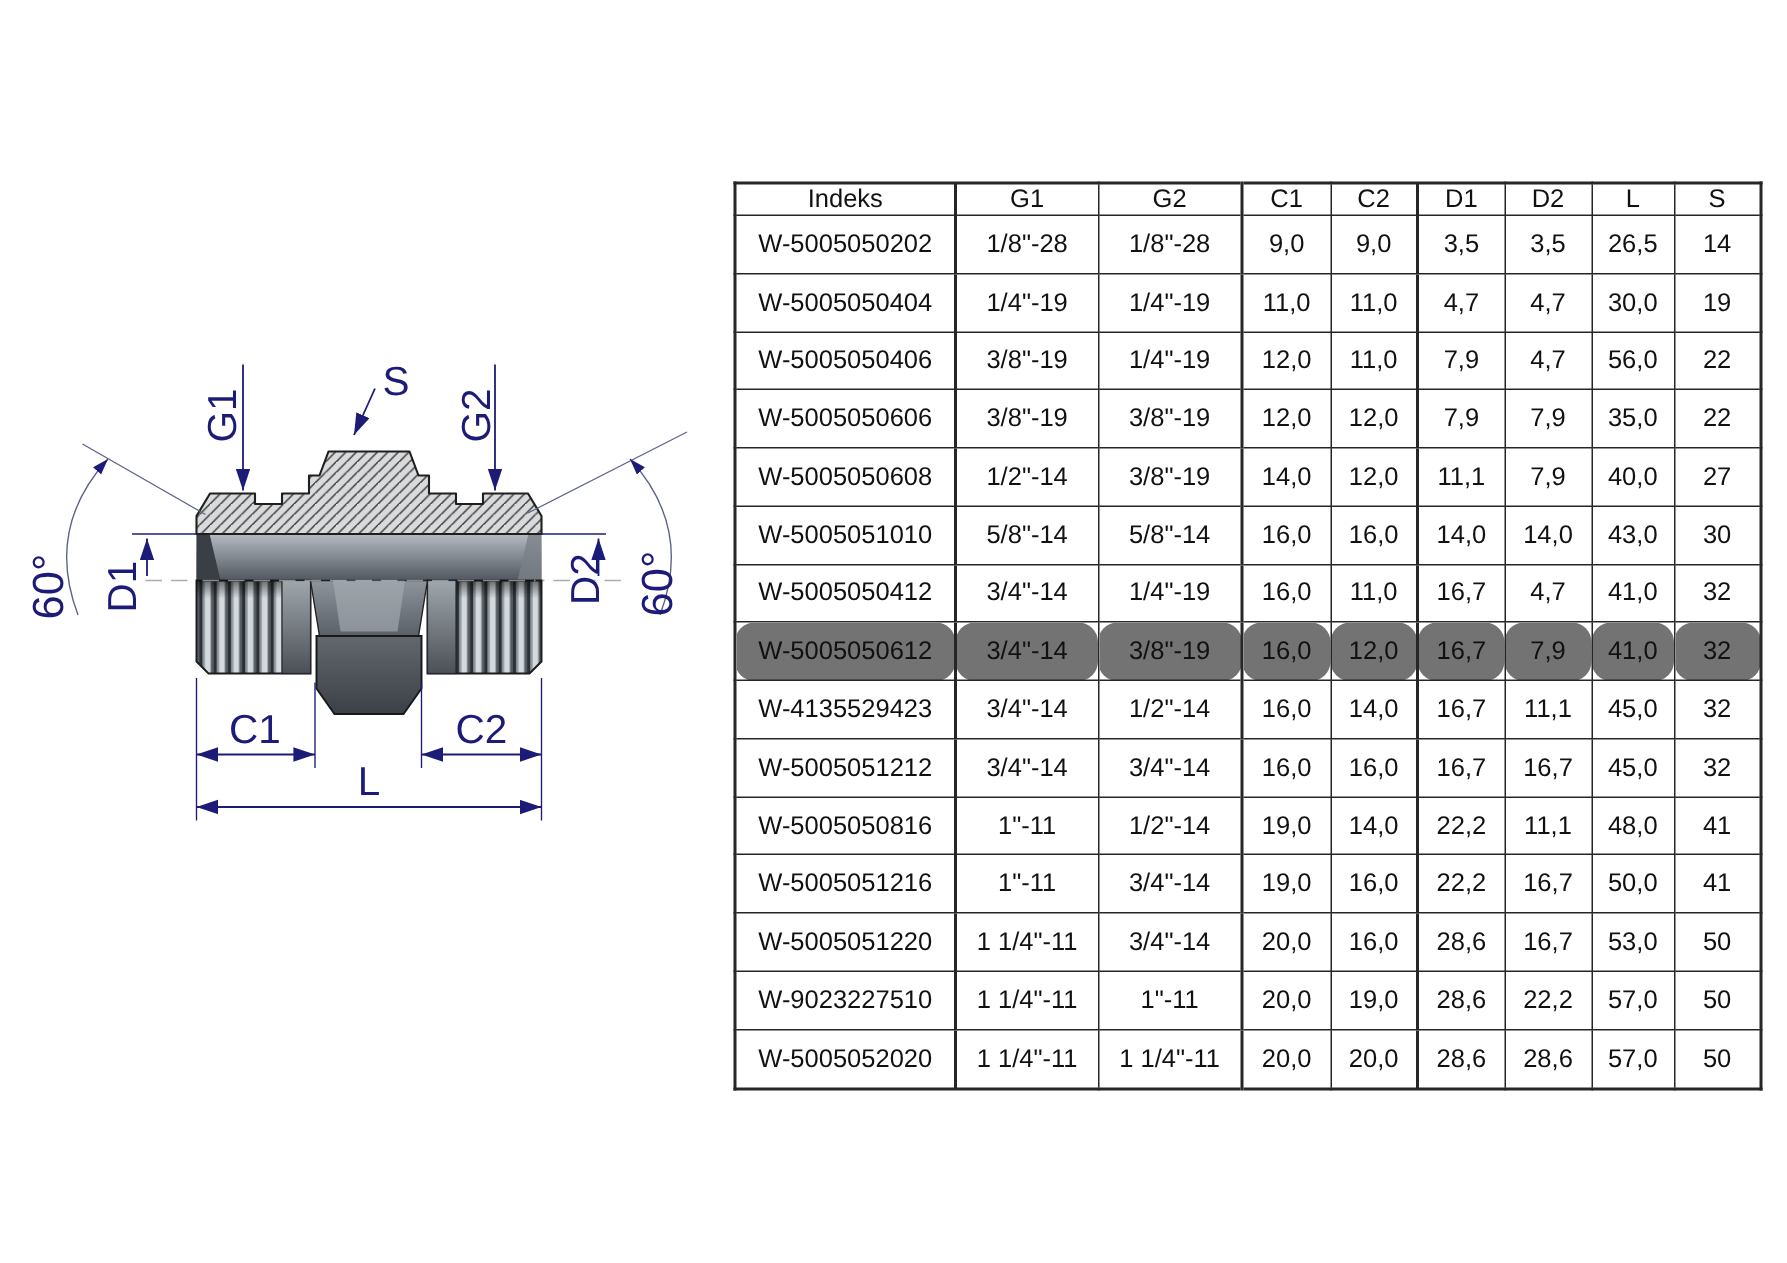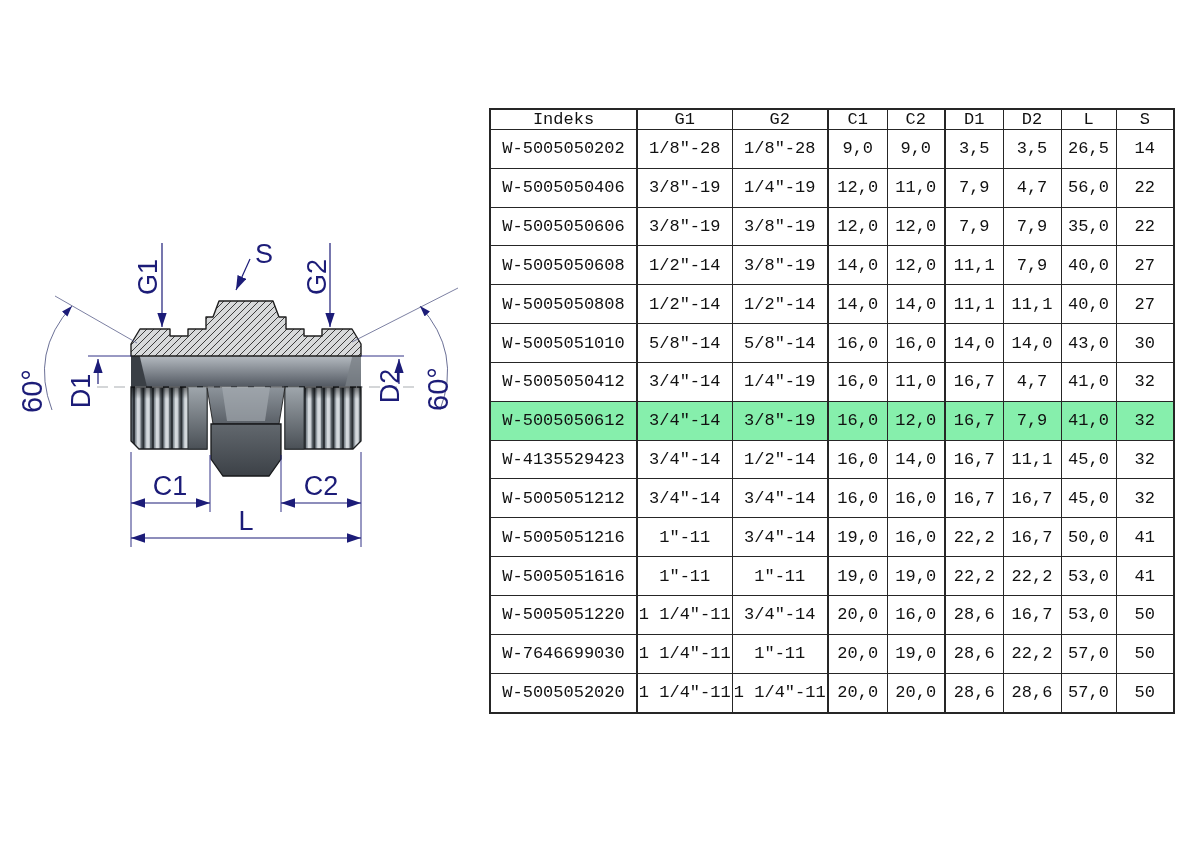--- a/index.html
+++ b/index.html
@@ -8,32 +8,31 @@
     font-family:"Liberation Sans",sans-serif;overflow:hidden;
   }
   #diagram{position:absolute;left:0;top:0;}
   #diagram text{
     font-family:"Liberation Sans",sans-serif;
     fill:#1c1c78;
   }
   .dimlabel{font-size:27px;}
   .anglabel{font-size:29px;}
   #spec-table{
-    position:absolute;left:489px;top:108px;width:684px;height:606px;
+    position:absolute;left:489px;top:121px;width:684px;height:606px;
     border-collapse:collapse;table-layout:fixed;
     font-size:17px;color:#111;background:#fff;
     border:2px solid #262626;
-    font-family:Liberation Mono, monospace;
   }
   #spec-table th,#spec-table td{
     border:1px solid #262626;text-align:center;vertical-align:middle;
     padding:0;font-weight:normal;white-space:nowrap;overflow:hidden;
   }
   #spec-table .thick-left{border-left:2px solid #262626;}
-  #spec-table tr.highlight td{background:#86efac;}
+  #spec-table tr.highlight td{background:#737373;border-radius:13px;}
 </style>
 </head>
 <body>
 
 <svg id="diagram" width="489" height="842" viewBox="0 0 489 842">
   <defs>
     <pattern id="hatch" width="7" height="7" patternUnits="userSpaceOnUse" patternTransform="rotate(0)">
       <rect width="7" height="7" fill="#d8dadb"></rect>
       <path d="M-1,8 L8,-1 M6,8 L8,6" stroke="#3c3c3c" stroke-width="1"></path>
     </pattern>
@@ -170,20 +169,31 @@
         <td class="thick-left">1/8"-28</td>
         <td>1/8"-28</td>
         <td class="thick-left">9,0</td>
         <td>9,0</td>
         <td class="thick-left">3,5</td>
         <td>3,5</td>
         <td>26,5</td>
         <td>14</td>
       </tr>
       <tr>
+        <td>W-5005050404</td>
+        <td class="thick-left">1/4"-19</td>
+        <td>1/4"-19</td>
+        <td class="thick-left">11,0</td>
+        <td>11,0</td>
+        <td class="thick-left">4,7</td>
+        <td>4,7</td>
+        <td>30,0</td>
+        <td>19</td>
+      </tr>
+      <tr>
         <td>W-5005050406</td>
         <td class="thick-left">3/8"-19</td>
         <td>1/4"-19</td>
         <td class="thick-left">12,0</td>
         <td>11,0</td>
         <td class="thick-left">7,9</td>
         <td>4,7</td>
         <td>56,0</td>
         <td>22</td>
       </tr>
@@ -203,31 +213,20 @@
         <td class="thick-left">1/2"-14</td>
         <td>3/8"-19</td>
         <td class="thick-left">14,0</td>
         <td>12,0</td>
         <td class="thick-left">11,1</td>
         <td>7,9</td>
         <td>40,0</td>
         <td>27</td>
       </tr>
       <tr>
-        <td>W-5005050808</td>
-        <td class="thick-left">1/2"-14</td>
-        <td>1/2"-14</td>
-        <td class="thick-left">14,0</td>
-        <td>14,0</td>
-        <td class="thick-left">11,1</td>
-        <td>11,1</td>
-        <td>40,0</td>
-        <td>27</td>
-      </tr>
-      <tr>
         <td>W-5005051010</td>
         <td class="thick-left">5/8"-14</td>
         <td>5/8"-14</td>
         <td class="thick-left">16,0</td>
         <td>16,0</td>
         <td class="thick-left">14,0</td>
         <td>14,0</td>
         <td>43,0</td>
         <td>30</td>
       </tr>
@@ -267,56 +266,56 @@
       <tr>
         <td>W-5005051212</td>
         <td class="thick-left">3/4"-14</td>
         <td>3/4"-14</td>
         <td class="thick-left">16,0</td>
         <td>16,0</td>
         <td class="thick-left">16,7</td>
         <td>16,7</td>
         <td>45,0</td>
         <td>32</td>
+      </tr>
+      <tr>
+        <td>W-5005050816</td>
+        <td class="thick-left">1"-11</td>
+        <td>1/2"-14</td>
+        <td class="thick-left">19,0</td>
+        <td>14,0</td>
+        <td class="thick-left">22,2</td>
+        <td>11,1</td>
+        <td>48,0</td>
+        <td>41</td>
       </tr>
       <tr>
         <td>W-5005051216</td>
         <td class="thick-left">1"-11</td>
         <td>3/4"-14</td>
         <td class="thick-left">19,0</td>
         <td>16,0</td>
         <td class="thick-left">22,2</td>
         <td>16,7</td>
         <td>50,0</td>
         <td>41</td>
       </tr>
       <tr>
-        <td>W-5005051616</td>
-        <td class="thick-left">1"-11</td>
-        <td>1"-11</td>
-        <td class="thick-left">19,0</td>
-        <td>19,0</td>
-        <td class="thick-left">22,2</td>
-        <td>22,2</td>
-        <td>53,0</td>
-        <td>41</td>
-      </tr>
-      <tr>
         <td>W-5005051220</td>
         <td class="thick-left">1 1/4"-11</td>
         <td>3/4"-14</td>
         <td class="thick-left">20,0</td>
         <td>16,0</td>
         <td class="thick-left">28,6</td>
         <td>16,7</td>
         <td>53,0</td>
         <td>50</td>
       </tr>
       <tr>
-        <td>W-7646699030</td>
+        <td>W-9023227510</td>
         <td class="thick-left">1 1/4"-11</td>
         <td>1"-11</td>
         <td class="thick-left">20,0</td>
         <td>19,0</td>
         <td class="thick-left">28,6</td>
         <td>22,2</td>
         <td>57,0</td>
         <td>50</td>
       </tr>
       <tr>

